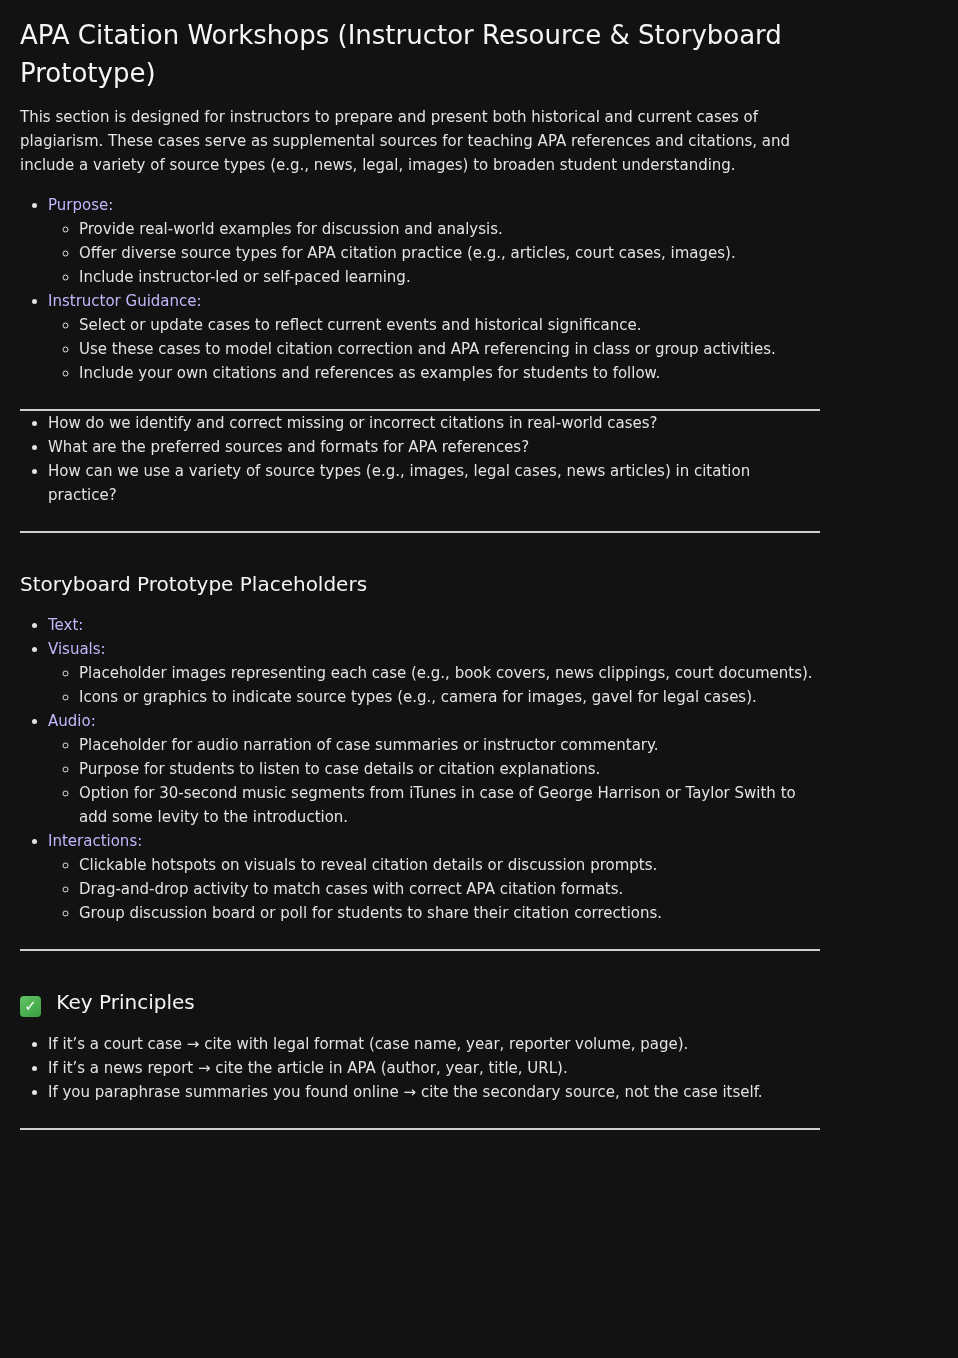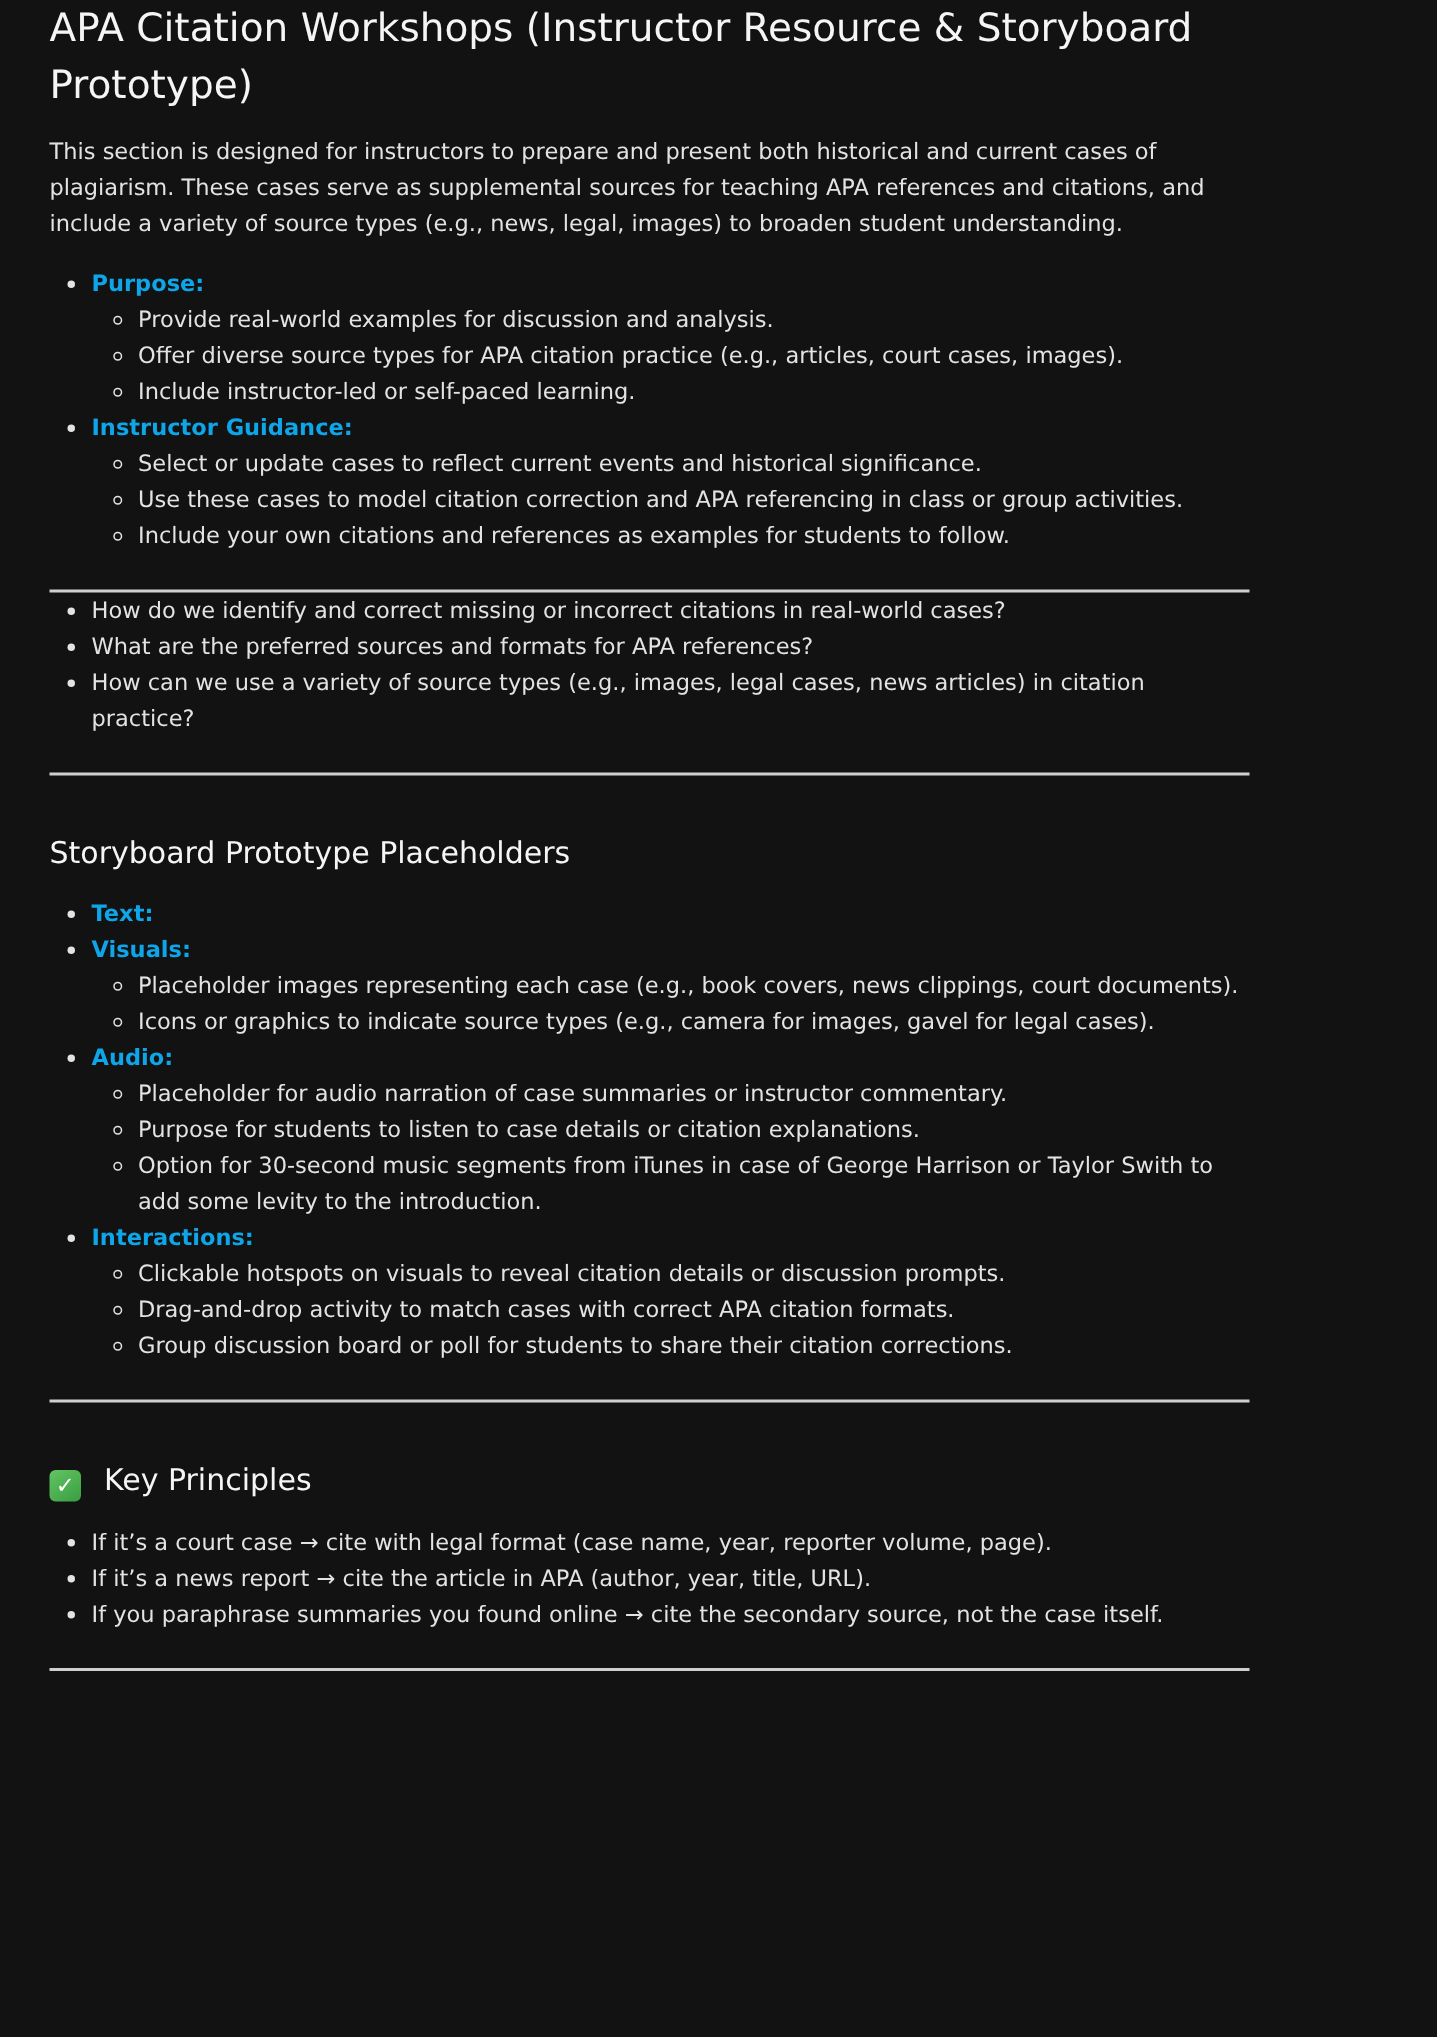--- a/index.html
+++ b/index.html
@@ -6,22 +6,22 @@
     margin: 0;
     padding: 0;
     background: #121212;
     color: #e3e3e3;
     font-family: "DejaVu Sans", "Liberation Sans", sans-serif;
     font-size: 15px;
     line-height: 24px;
   }
   .doc {
     width: 800px;
-    margin-left: 33px;
-    padding-top: 0;
+    margin-left: 20px;
+    padding-top: 16px;
     padding-bottom: 7px;
   }
   h1 {
     font-size: 26px;
     line-height: 38px;
     font-weight: normal;
     color: #f5f5f5;
     margin: 0 0 13px 0;
   }
   h2 {
@@ -38,22 +38,22 @@
   ul.l1 {
     padding-left: 28px;
     list-style: disc;
   }
   ul.l2 {
     padding-left: 31px;
     list-style: circle;
   }
   li { line-height: 24px; }
   .group-label {
-    font-weight: bold;
-    color: #0ea5e9;
+    font-weight: normal;
+    color: #c4b5fd;
   }
   hr.rule {
     border: 0;
     height: 2px;
     background: #cfcfcf;
     margin: 24px 0 0 0;
   }
   .check {
     display: inline-block;
     width: 21px;

